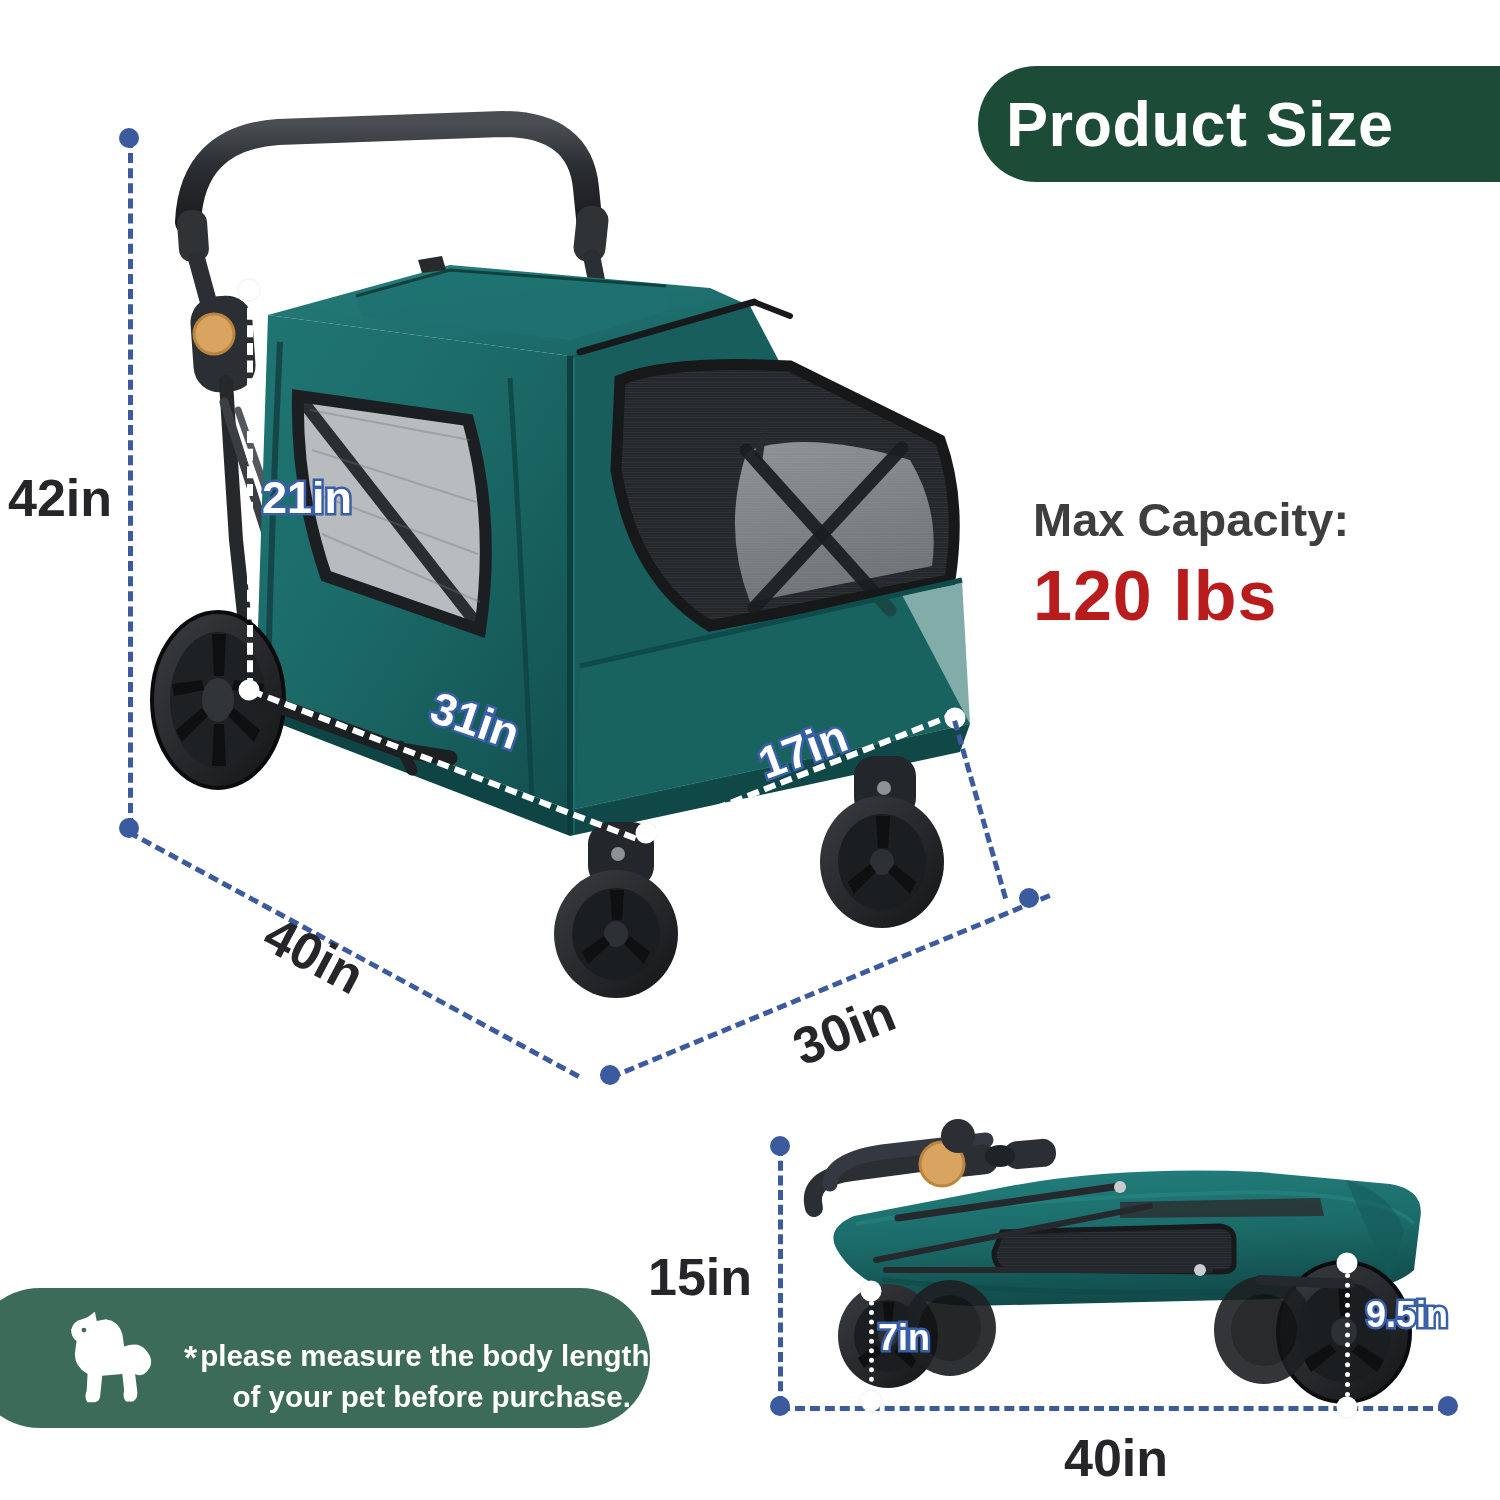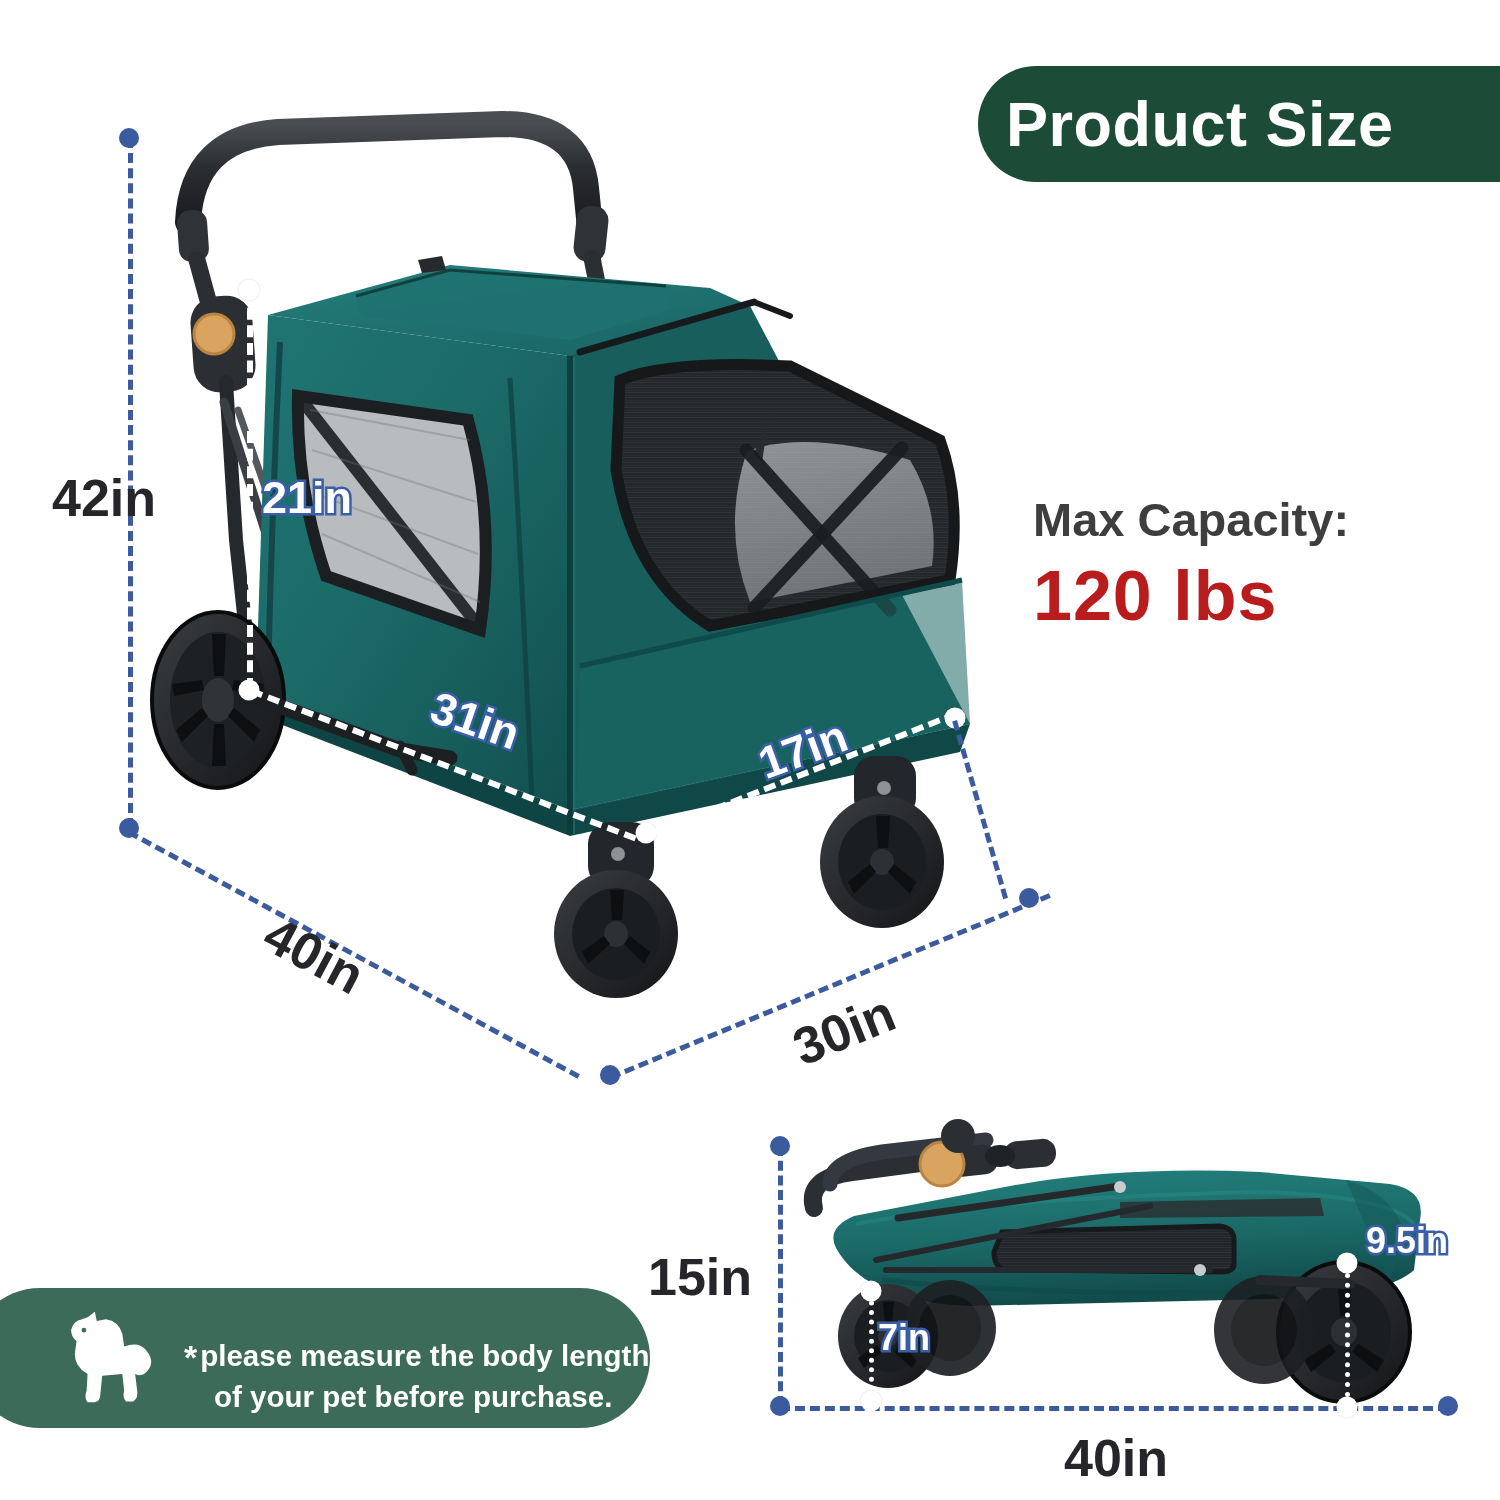--- a/index.html
+++ b/index.html
@@ -339,21 +339,21 @@
   <div class="dot-white" style="left:955px;top:718px;"></div>
 
   <div class="ln ln-h-blue ln-rot" style="left:130px;top:830px;width:512px;transform:rotate(28.5deg);"></div>
 
   <div class="ln ln-h-blue ln-rot" style="left:610px;top:1075px;width:475px;transform:rotate(-22.5deg);"></div>
   <div class="dot-blue" style="left:610px;top:1075px;"></div>
   <div class="dot-blue" style="left:1029px;top:898px;"></div>
 
   <div class="ln ln-h-blue ln-rot" style="left:957px;top:720px;width:185px;transform:rotate(74deg);"></div>
 
-  <div class="dim dim-dark" style="left:8px;top:468px;margin-left:44px;">42in</div>
+  <div class="dim dim-dark" style="left:8px;top:468px;">42in</div>
   <div class="dim dim-out" style="left:262px;top:472px;">21in</div>
   <div class="dim dim-out" style="left:430px;top:695px;transform:rotate(19deg);">31in</div>
   <div class="dim dim-out" style="left:758px;top:724px;transform:rotate(-20deg);">17in</div>
   <div class="dim dim-dark" style="left:262px;top:925px;transform:rotate(28deg);">40in</div>
   <div class="dim dim-dark" style="left:792px;top:1000px;transform:rotate(-22deg);">30in</div>
 
   <div class="ln ln-v-blue" style="left:778px;top:1146px;height:260px;"></div>
   <div class="dot-blue" style="left:780px;top:1146px;"></div>
   <div class="dot-blue" style="left:780px;top:1406px;"></div>
 
@@ -363,30 +363,30 @@
   <div class="ln ln-v-wdot" style="left:869px;top:1291px;height:110px;"></div>
   <div class="dot-white" style="left:871px;top:1291px;"></div>
   <div class="dot-white" style="left:871px;top:1401px;"></div>
 
   <div class="ln ln-v-wdot" style="left:1345px;top:1263px;height:144px;"></div>
   <div class="dot-white" style="left:1347px;top:1263px;"></div>
   <div class="dot-white" style="left:1347px;top:1407px;"></div>
 
   <div class="dim dim-dark" style="left:648px;top:1247px;">15in</div>
   <div class="dim dim-out small" style="left:878px;top:1317px;">7in</div>
-  <div class="dim dim-out small" style="left:1366px;top:1220px;">9.5in</div>
+  <div class="dim dim-out small" style="left:1366px;top:1294px;">9.5in</div>
   <div class="dim dim-dark" style="left:1064px;top:1428px;">40in</div>
 
   <div class="note-pill">
     <svg class="dog" viewBox="0 0 120 105">
       <path fill="#ffffff" d="M30 8 L38 2 L40 12 L50 10 Q64 12 68 26 L70 40
         Q86 34 94 44 Q104 56 96 66 Q90 74 82 70 L84 86 Q86 96 80 100 L72 100
         Q68 96 70 88 L68 70 L46 72 L44 92 Q44 100 38 101 L30 101 Q26 96 29 88
         L30 70 Q16 62 16 48 L18 34 Q12 30 12 22 Q14 12 24 10 Z"></path>
       <circle cx="26" cy="22" r="2.6" fill="#3d6b59"></circle>
     </svg>
     <div class="note-text">
       <div><span class="star">*</span><span>please measure the body length</span></div>
-      <div style="margin-left:30px;"><span>of your pet before purchase.</span></div>
+      <div style="margin-left:30px;text-align:center;"><span>of your pet before purchase.</span></div>
     </div>
   </div>
 
 </div>
 
 </body></html>

